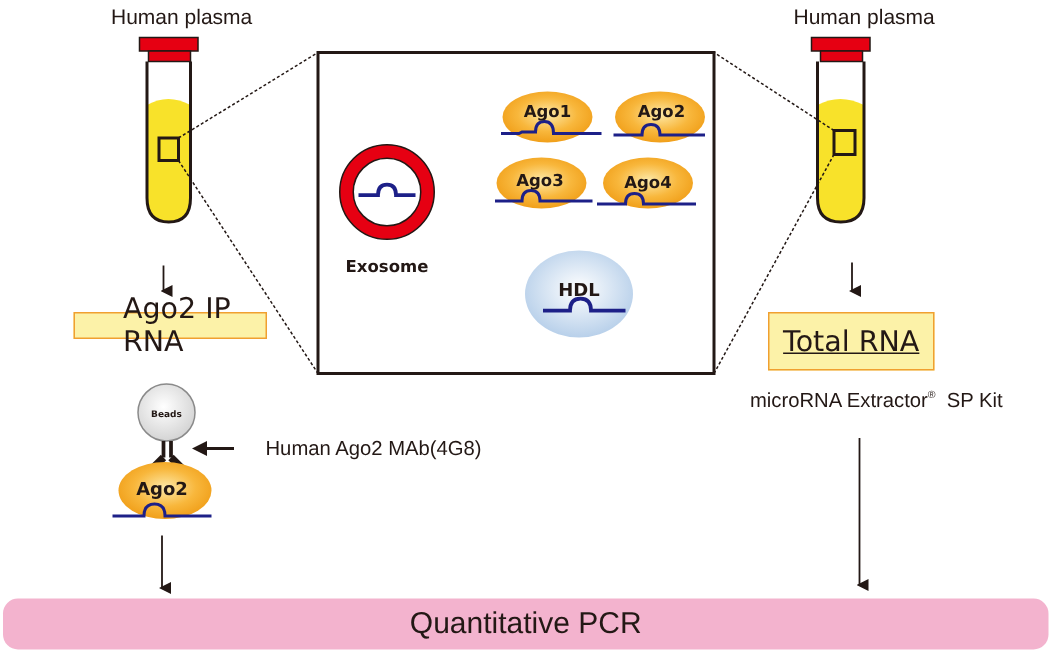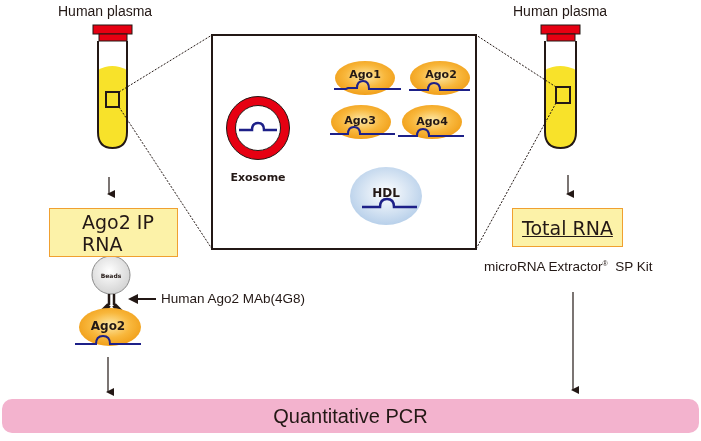--- a/index.html
+++ b/index.html
@@ -1,17 +1,17 @@
 <!DOCTYPE html>
 <html><head>
 <meta charset="utf-8">
 <style>
   html, body { margin: 0; padding: 0; background: #ffffff; }
   body { width: 701px; height: 441px; position: relative; overflow: hidden; font-family: "Liberation Sans", sans-serif; color: #231815; }
-  .abs { position: absolute; }
+  .abs { position: absolute; margin-left: 16px; }
   svg.stage { position: absolute; left: 0; top: 0; }
   .title { font-size: 14px; font-weight: normal; white-space: nowrap; }
   .box-label { position: absolute; background: #fcf2a8; border: 1.5px solid #f0a030; font-family: "DejaVu Sans", sans-serif; font-size: 19px; display: flex; align-items: center; justify-content: center; box-sizing: border-box; }
   .kit { font-family: Liberation Sans, sans-serif; font-size: 13.5px; white-space: nowrap; text-align: right; }
   .kit sup { font-size: 7px; }
   .pcr-bar { position: absolute; left: 2px; top: 399px; width: 697px; height: 34px; background: #f3b3ce; display: flex; align-items: center; justify-content: center; font-size: 20px; border-radius: 10px; }
   .svgtext { font-family: "DejaVu Sans", sans-serif; }
 </style>
 </head>
 <body>
@@ -118,21 +118,21 @@
   <text class="svgtext" x="258" y="181" text-anchor="middle" font-size="11" font-weight="bold" fill="#231815">Exosome</text>
   <text class="svgtext" x="365" y="78" text-anchor="middle" font-size="11" font-weight="bold" fill="#231815">Ago1</text>
   <text class="svgtext" x="441" y="78" text-anchor="middle" font-size="11" font-weight="bold" fill="#231815">Ago2</text>
   <text class="svgtext" x="360" y="124" text-anchor="middle" font-size="11" font-weight="bold" fill="#231815">Ago3</text>
   <text class="svgtext" x="432" y="125" text-anchor="middle" font-size="11" font-weight="bold" fill="#231815">Ago4</text>
   <text class="svgtext" x="386" y="197" text-anchor="middle" font-size="12" font-weight="bold" fill="#231815">HDL</text>
   <text class="svgtext" x="111" y="278" text-anchor="middle" font-size="6" font-weight="bold" fill="#231815">Beads</text>
   <text class="svgtext" x="108" y="330" text-anchor="middle" font-size="12" font-weight="bold" fill="#231815">Ago2</text>
 </svg>
 
-<div class="box-label" style="left:49px; top:208px; width:129px; height:49px;padding-left:32px;">Ago2 IP RNA</div>
+<div class="box-label" style="left:49px; top:208px; width:129px; height:18px;padding-left:32px;">Ago2 IP RNA</div>
 <div class="box-label" style="left:512px; top:208px; width:111px; height:39px;text-decoration:underline;">Total RNA</div>
 
 <div class="abs" style="left:161px; top:291px; font-size:13.5px; white-space:nowrap;">Human Ago2 MAb(4G8)</div>
 
 <div class="abs kit" style="left:484px; top:259px;">
   <span>microRNA Extractor</span><sup>®</sup>&nbsp;&nbsp;<span>SP Kit</span>
 </div>
 
 <div class="pcr-bar">
   <span>Quantitative PCR</span>

